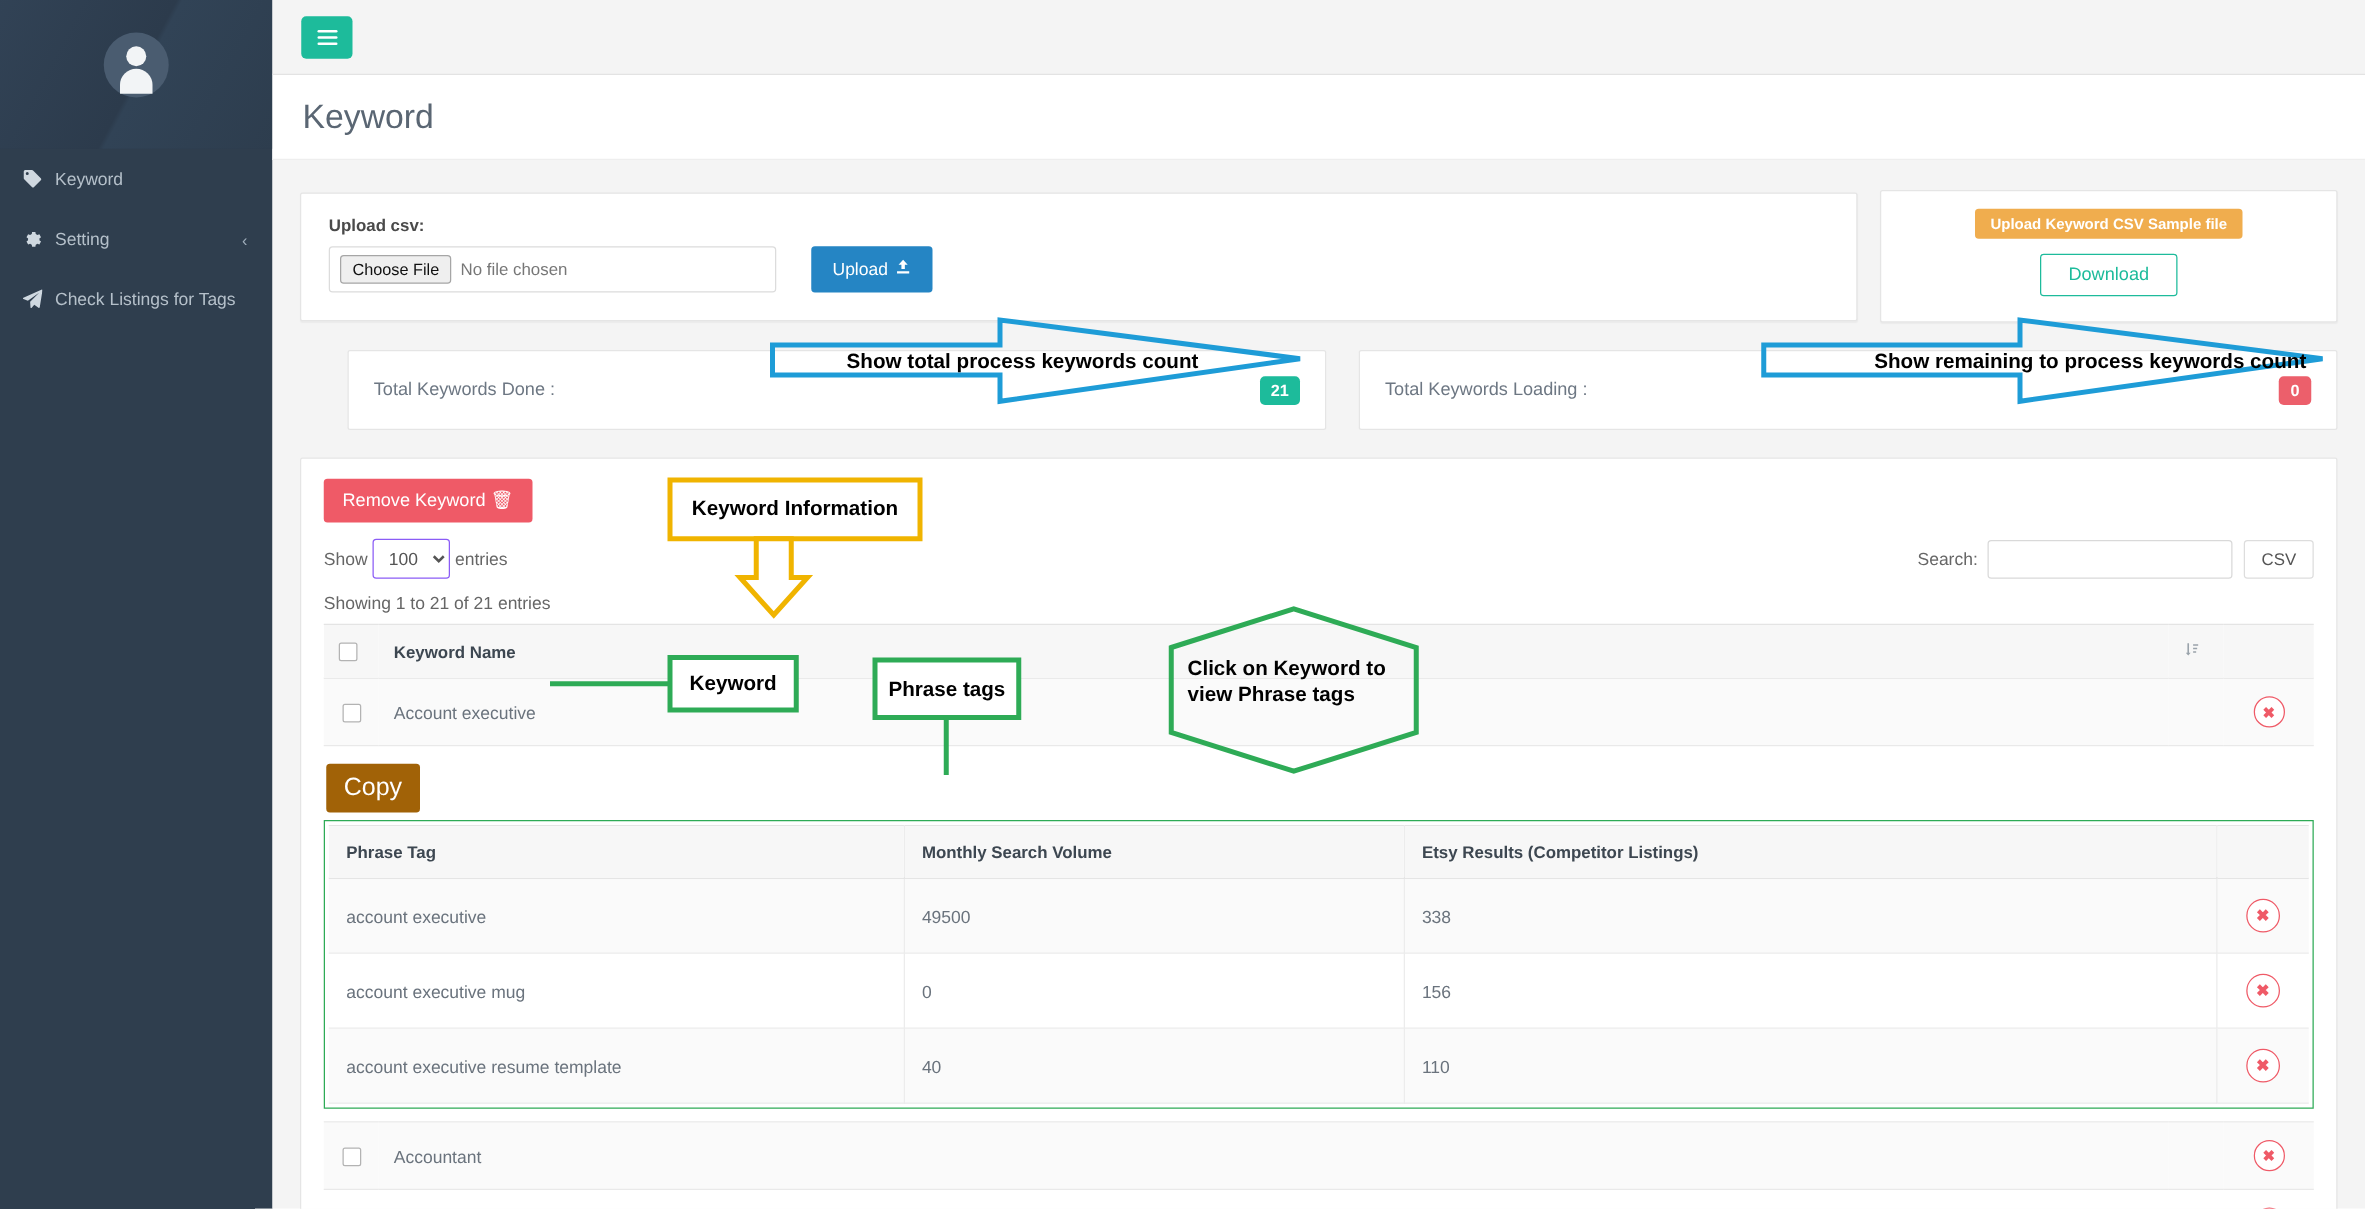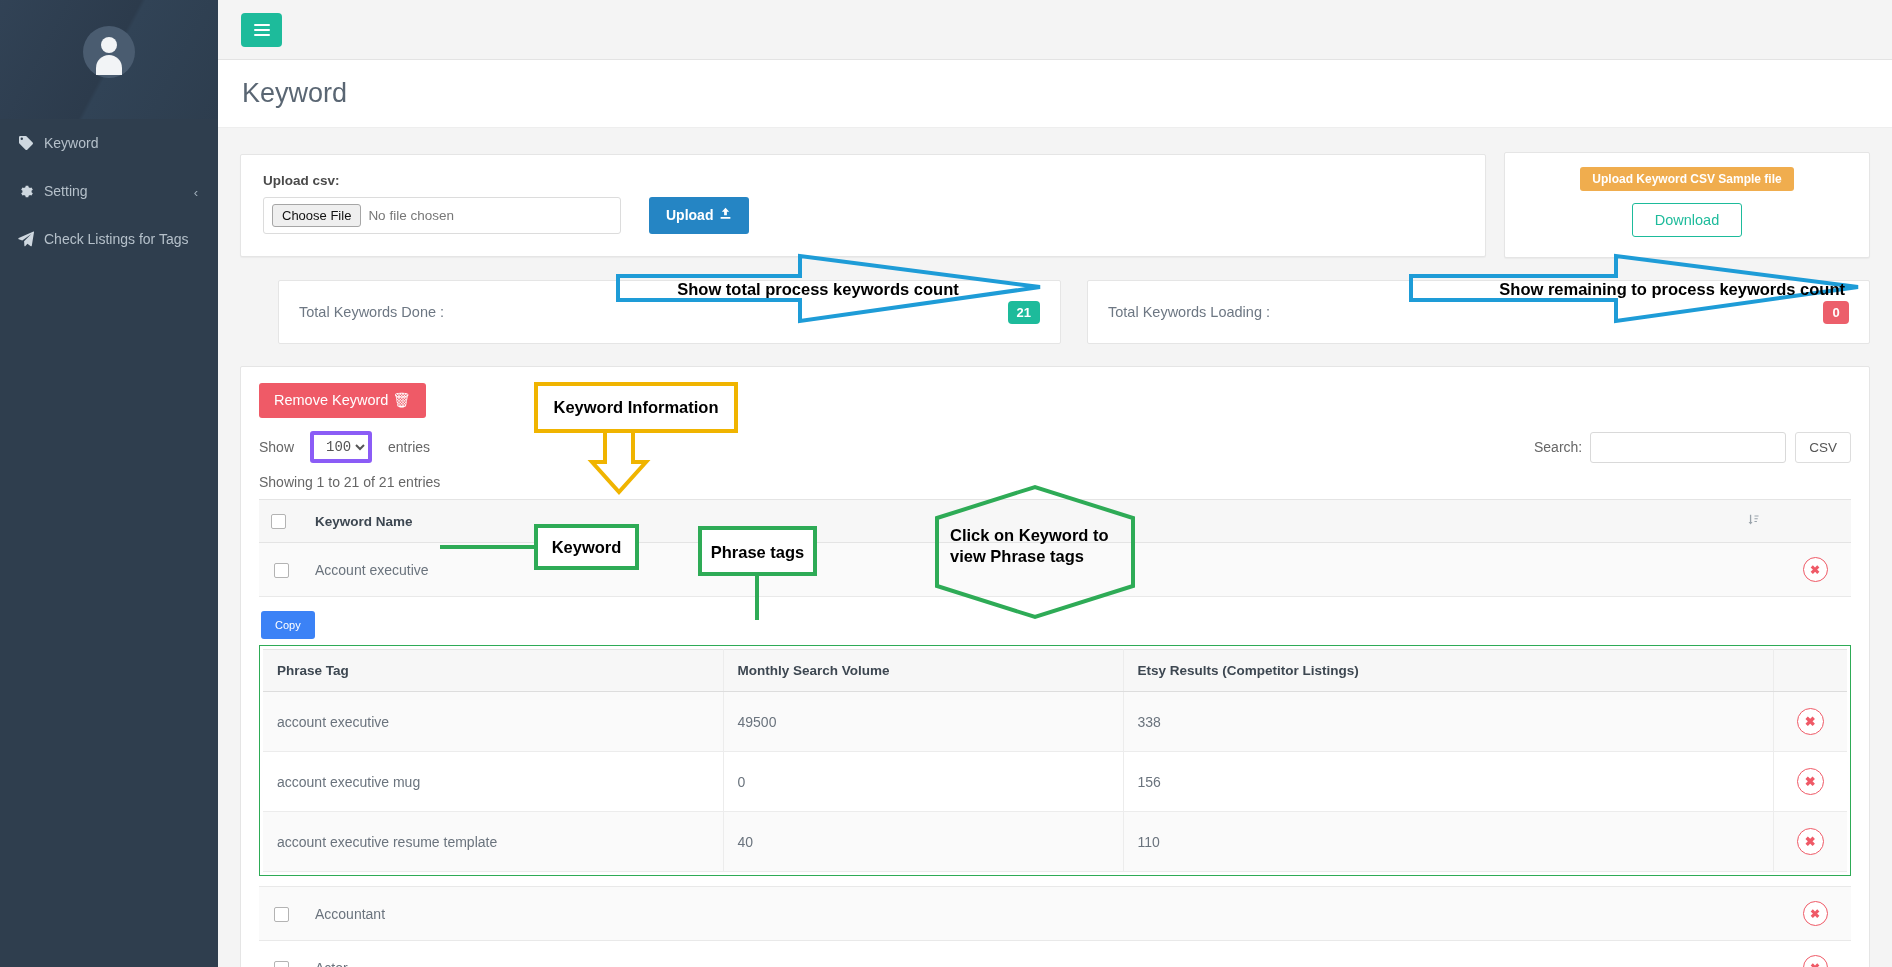--- a/index.html
+++ b/index.html
@@ -103,21 +103,21 @@
   .choose-btn {
     border:1px solid #a6a6a6; background:#efefef; border-radius:3px;
     padding:3px 9px; font-size:13px; color:#111; margin-right:7px;
     font-family:"Liberation Sans", sans-serif; cursor:pointer;
   }
   .btn {
     border:none; border-radius:3px; cursor:pointer; color:#fff;
     font-size:14px; font-family:"Liberation Sans", sans-serif;
     display:inline-flex; align-items:center; justify-content:center; gap:6px;
   }
-  .btn-upload { background:#2585c4; height:37px; padding:0 17px; margin-left:28px;font-weight:bold; }
+  .btn-upload { background:#2585c4; height:37px; padding:0 17px; margin-left:28px; }
   .btn-add { background:#1dbb9b; height:38px; padding:0 18px; margin-left:27px; }
   .kw-input {
     width:354px; height:37px; border:1px solid #dcdcdc; border-radius:3px;
     padding:0 12px; font-size:14.5px; color:#555;
     font-family:"Liberation Sans", sans-serif; background:#fff;
   }
   .kw-input::placeholder { color:#b3b3b3; }
 
   .sample-badge {
     display:inline-block; background:#f0ad4e; color:#fff;
@@ -154,23 +154,23 @@
     padding:9px 15px; font-size:14.5px; cursor:pointer;
     font-family:"Liberation Sans", sans-serif;
   }
 
   .dt-controls {
     display:flex; align-items:center; justify-content:space-between;
     margin-top:13px;
   }
   .dt-length { display:flex; align-items:center; font-size:14px; color:#666; }
   .dt-length select {
-    margin:0 16px; height:32px; width:62px; font-size:14px;
-    border:4px solid #8b5cf6; border-radius:3px; color:#555;
-    font-family:Liberation Mono, monospace; background:#fff;
+    margin:0 4px; height:32px; width:62px; font-size:14px;
+    border:1px solid #8b5cf6; border-radius:3px; color:#555;
+    font-family:Liberation Sans, sans-serif; background:#fff;
     padding-left:8px;
   }
   .dt-filter { display:flex; align-items:center; font-size:14px; color:#666; }
   .dt-filter input {
     margin-left:8px; width:196px; height:31px;
     border:1px solid #d9d9d9; border-radius:3px; padding:0 8px;
     font-family:"Liberation Sans", sans-serif; font-size:14px;
   }
   .btn-csv {
     margin-left:9px; border:1px solid #ddd; background:#fff; color:#555;
@@ -203,22 +203,22 @@
     color:#ef5a67; display:inline-flex; align-items:center; justify-content:center;
     font-size:12px; cursor:pointer; background:#fff; font-weight:bold;
   }
 
   .kwname { cursor:pointer; }
 
   
   .child-cell { padding:0 !important; background:#fff; border-bottom:1px solid #e9e9e9; }
   .child-wrap { padding:8px 0 0 0; }
   .btn-copy {
-    background:#3b82f6; color:#fff; border:none; border-radius:3px;
-    padding:8px 14px; font-size:11px; cursor:pointer; margin:6px 0 6px 2px;
+    background:#a16207; color:#fff; border:none; border-radius:3px;
+    padding:8px 14px; font-size:20px; cursor:pointer; margin:6px 0 6px 2px;
     font-family:"Liberation Sans", sans-serif;
   }
   .subtable-box { border:1px solid #2eab56; padding:3px; margin-bottom:10px; }
   table.subtable { width:100%; border-collapse:collapse; }
   table.subtable thead th {
     background:#f7f7f7; border-bottom:1px solid #ddd; border-right:1px solid #ececec;
     font-size:13.5px; color:#3d4751; font-weight:bold; text-align:left;
     padding:13px 14px;
   }
   table.subtable td {

